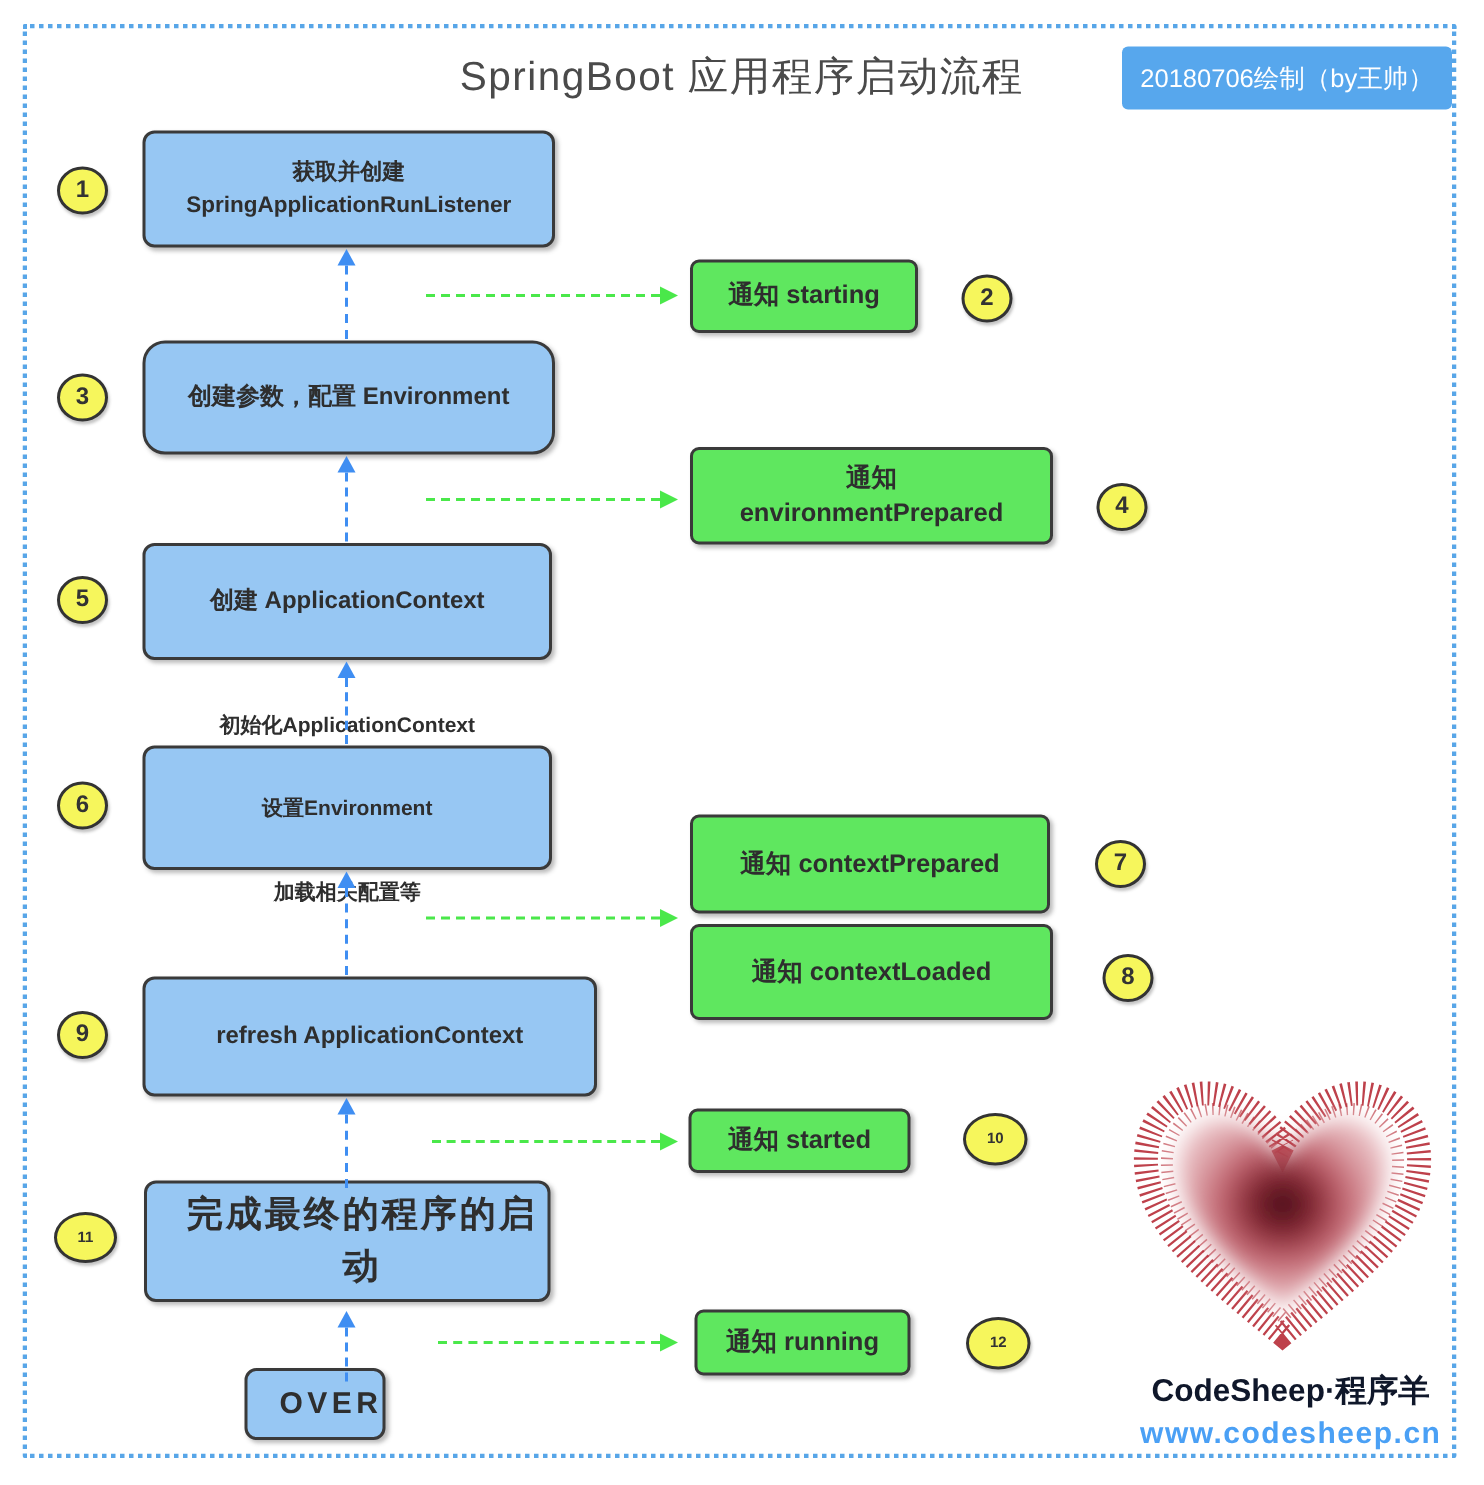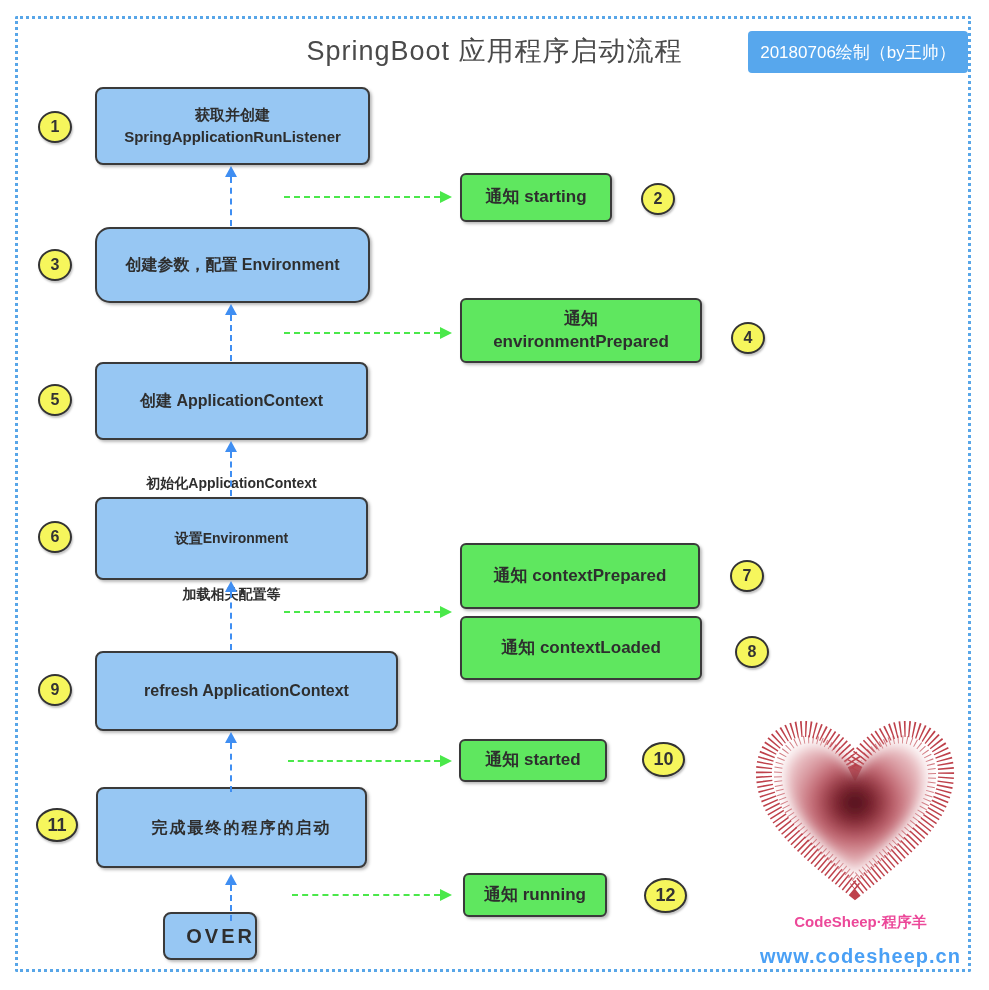--- a/index.html
+++ b/index.html
@@ -17,34 +17,34 @@
     display:flex;flex-direction:column;align-items:center;justify-content:center;
     color:#2e2e2e;font-weight:bold;text-align:center;line-height:1.45;}
   .greenbox{position:absolute;background:#5fe75f;border:2px solid #3a3a3a;border-radius:6px;
     box-shadow:2px 2px 3px rgba(60,60,60,.35);box-sizing:border-box;
     display:flex;flex-direction:column;align-items:center;justify-content:center;
     color:#2e2e2e;font-weight:600;text-align:center;line-height:1.35;font-size:17px;}
   .circle{position:absolute;background:#f6f65c;border:2px solid #333333;border-radius:50%;
     box-shadow:1px 2px 2px rgba(60,60,60,.3);box-sizing:border-box;
     display:flex;align-items:center;justify-content:center;
     color:#333333;font-weight:bold;font-size:16px;}
-  .circle.small{font-size:18px;text-align:center;}
+  .circle.small{font-size:10px;text-align:center;}
   .vline{position:absolute;width:0;border-left:2px dashed #3f8ef2;}
   .vhead{position:absolute;width:0;height:0;border-left:6px solid transparent;
     border-right:6px solid transparent;border-bottom:11px solid #3f8ef2;}
   .hline{position:absolute;height:0;border-top:2px dashed #4ae84a;}
   .hhead{position:absolute;width:0;height:0;border-top:6px solid transparent;
     border-bottom:6px solid transparent;border-left:12px solid #4ae84a;}
   .brand{position:absolute;left:748px;width:225px;text-align:center;
-    color:#ec4899;font-weight:bold;font-size:15px;}
+    color:#0f172a;font-weight:bold;font-size:21px;}
   .url{position:absolute;left:748px;width:225px;text-align:center;
     color:#4aa0f5;font-weight:bold;font-size:20px;letter-spacing:1px;}
   .heart-wrap{position:absolute;left:748px;top:700px;width:215px;height:210px;}
   .fs15{font-size:15px;} .fs16{font-size:16px;} .fs14{font-size:14px;}
-  .fs22{font-size:16px;letter-spacing:2px;padding-left:20px;} .fs20{font-size:20px;letter-spacing:3px;}
+  .fs22{font-size:24px;letter-spacing:2px;padding-left:20px;} .fs20{font-size:20px;letter-spacing:3px;}
 </style>
 </head>
 <body>
 
 <div class="canvas">
 
   <div class="page-border"></div>
 
   <div class="title">SpringBoot 应用程序启动流程</div>
   <div class="badge">20180706绘制（by王帅）</div>

